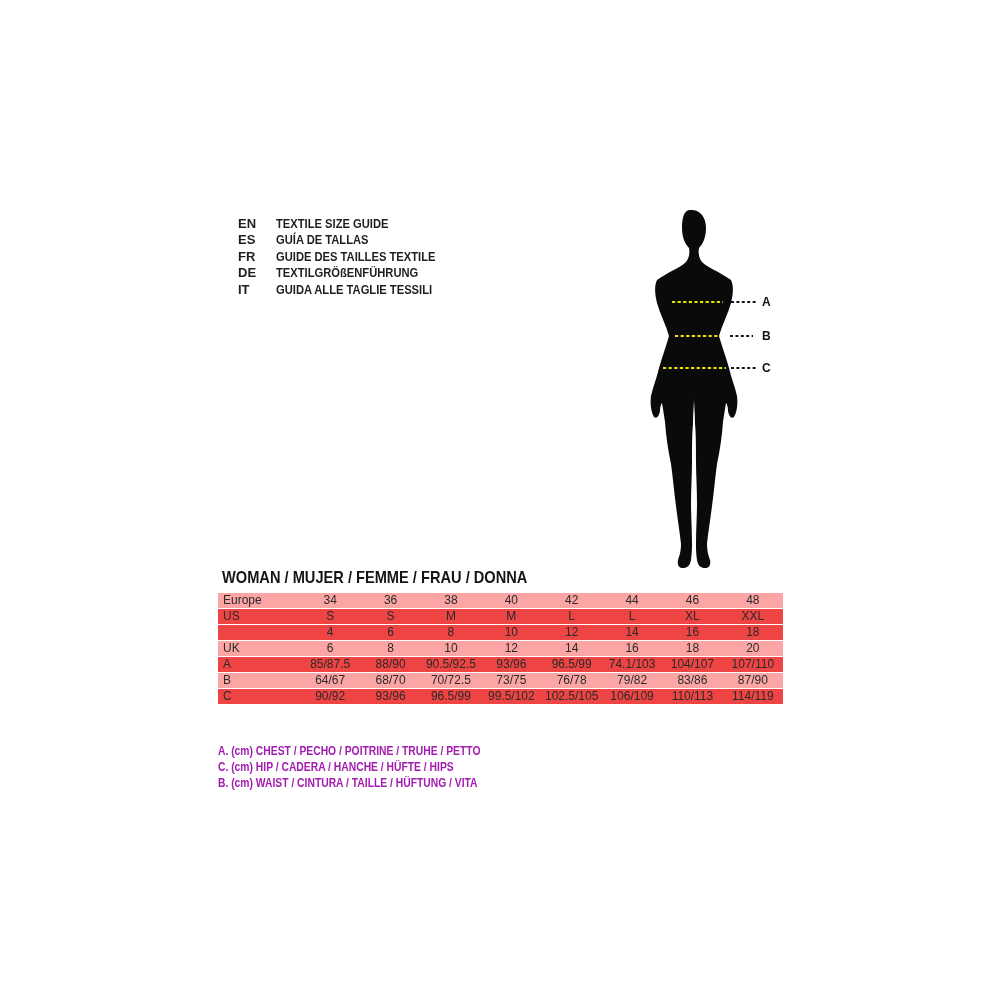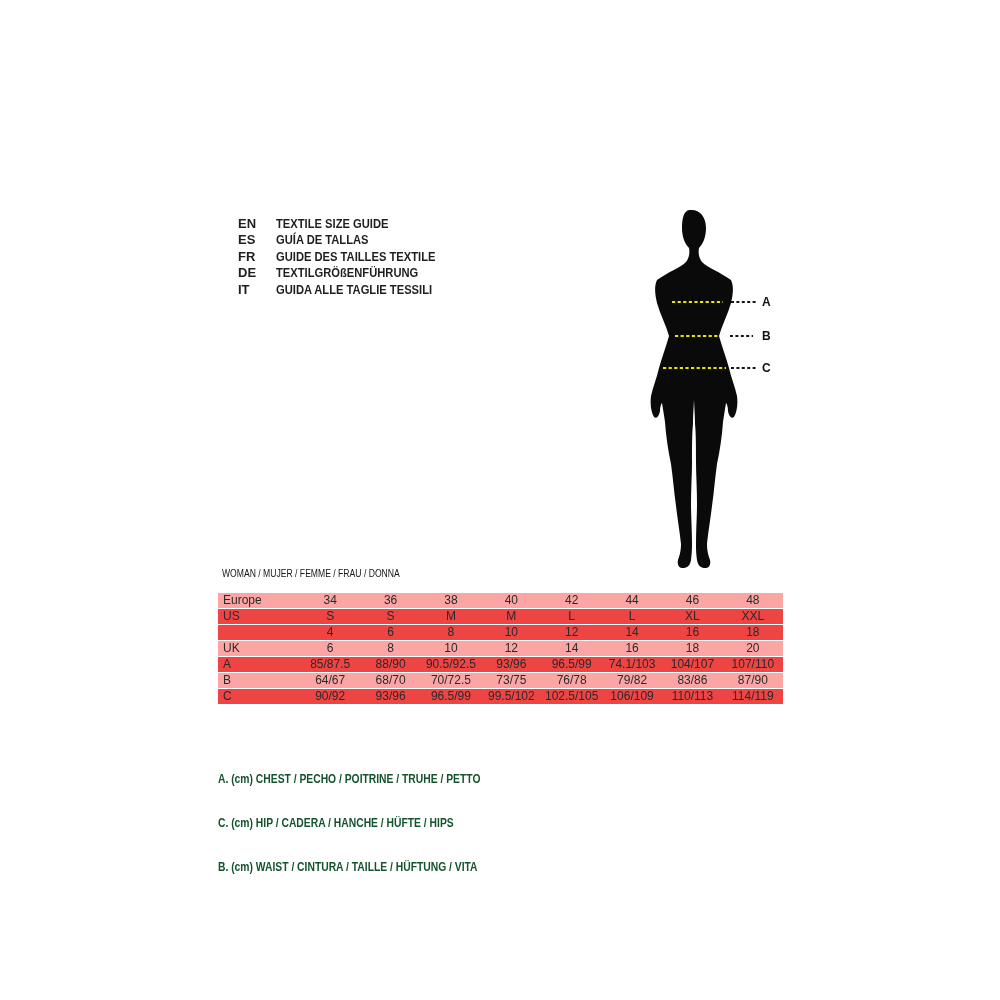--- a/index.html
+++ b/index.html
@@ -18,41 +18,41 @@
   
   .figure-svg{position:absolute;left:648px;top:200px;width:92px;height:372px;}
   .sil{fill:#0a0a0a;}
   .dash-svg{position:absolute;left:648px;top:195px;width:125px;height:190px;}
   .dash-y{stroke:#e6e600;stroke-width:2.2;}
   .dash-k{stroke:#141414;stroke-width:2;}
   .measure-label{position:absolute;left:762px;width:16px;font-size:12px;font-weight:bold;color:#111;line-height:14px;}
   .ml-a{top:295px;} .ml-b{top:329px;} .ml-c{top:361px;}
 
   
-  .section-title{position:absolute;left:222px;top:568px;font-size:10px;font-weight:normal;color:#151515;text-align:center;}
+  .section-title{position:absolute;left:222px;top:568px;font-size:17px;font-weight:bold;color:#151515;text-align:center;}
 
   
   .size-table{position:absolute;left:218px;top:593px;width:565px;border-collapse:collapse;table-layout:fixed;}
   .size-table col.lbl{width:82px;}
   .size-table td,.size-table th{padding:0;margin:0;font-weight:normal;}
   .thead-cell{
     background:#c1c1c1;border-top:1px solid #a9a9a9;height:16px;line-height:16px;
     text-align:left;font-size:12px;font-weight:bold;color:#1a1a1a;padding-left:5px;
   }
   .size-table td{
     height:15px;line-height:15px;font-size:12px;color:#2a2a2a;text-align:center;
     border-bottom:1px solid #ffffff;white-space:nowrap;
   }
   .size-table td.lbl{text-align:left;padding-left:5px;}
   tr.shade td{background:#ef4444;}
   tr.plain td{background:#fca5a5;}
 
   
   .notes{position:absolute;left:218px;top:744px;}
-  .note-line{height:15.8px;line-height:15.8px;font-size:12px;font-weight:bold;color:#14532d;white-space:nowrap;margin-top:28px;}
+  .note-line{height:15.8px;line-height:15.8px;font-size:12px;font-weight:bold;color:#a21caf;white-space:nowrap;}
 </style>
 </head>
 <body>
 
 <div class="canvas">
 
   <div class="legend">
     <div class="legend-row">
       <span class="legend-code">EN</span><span class="cond">TEXTILE SIZE GUIDE</span>
     </div>

